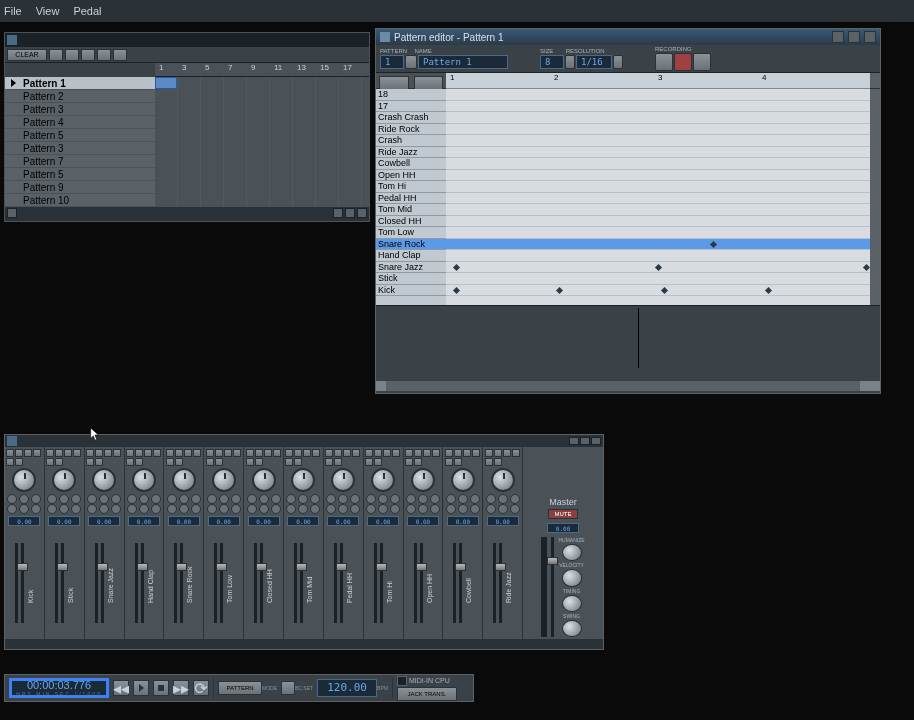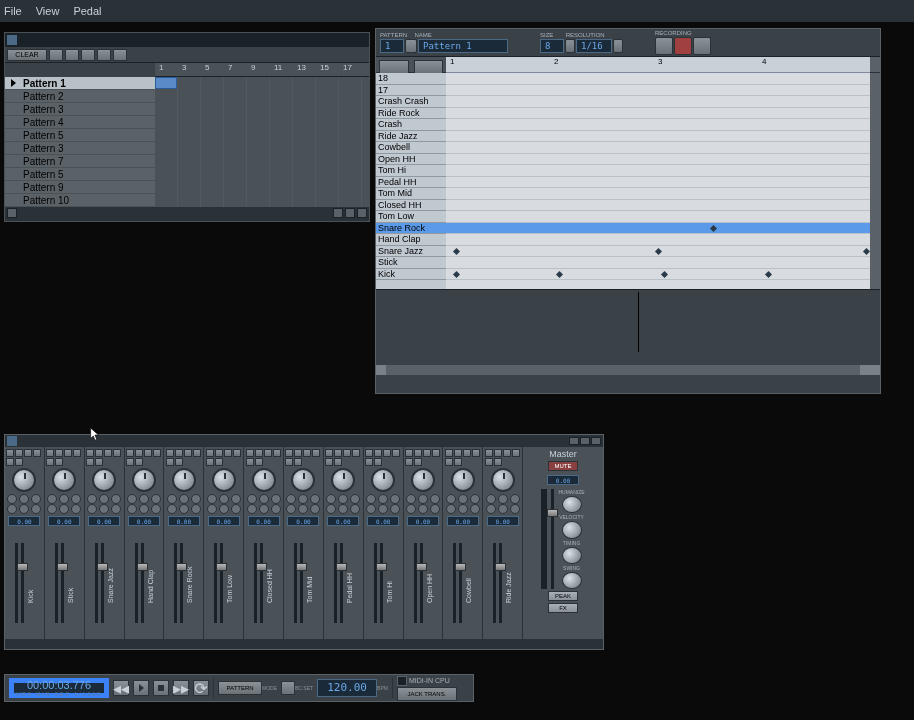--- a/index.html
+++ b/index.html
@@ -68,30 +68,30 @@
 .mx-knob::after { content: ''; position: absolute; top: 3px; left: 10px; width: 2px; height: 6px; background: #2a3238; }
 .mx-knob-row { display: flex; gap: 2px; }
 .mx-knob-sm { width: 10px; height: 10px; border-radius: 50%; background: #6a7278; border: 1px solid #2a3238; }
 .mx-lcd-sm { width: 32px; height: 10px; background: #1a2a38; border: 1px solid #4a6a88; color: #6aa8e8; font-size: 6px; font-family: monospace; text-align: center; line-height: 9px; margin: 2px 0; }
 .mx-fader-area { width: 30px; flex: 1; display: flex; align-items: center; justify-content: center; gap: 3px; position: relative; }
 .mx-fader-track { width: 3px; height: 80px; background: #1a2228; position: relative; }
 .mx-fader-handle { position: absolute; top: 20px; left: -4px; width: 11px; height: 8px; background: linear-gradient(#b8b8b8,#787878); border: 1px solid #2a3238; }
 .mx-meter { width: 3px; height: 80px; background: #1a2228; }
 .mx-ch-name { font-size: 7px; writing-mode: vertical-rl; transform: rotate(180deg); color: #c8d0d8; margin: 2px 0; height: 40px; }
 .mx-master { width: 80px; background: #4a5258; display: flex; flex-direction: column; align-items: center; padding: 2px; gap: 2px; }
-.mx-master-label { font-size: 9px; color: #c8d0d8; }
+.mx-master-label { font-size: 9px; color: #c8d0d8; margin-top: 48px; }
 .mx-mute { width: 30px; height: 10px; background: #8a4040; border: 1px solid #2a3238; font-size: 6px; text-align: center; line-height: 9px; color: #fff; }
 .mx-knob-md { width: 20px; height: 20px; border-radius: 50%; background: radial-gradient(circle at 35% 35%, #d8e0e8, #6a7278); border: 1px solid #2a3238; position: relative; }
 .mx-kn-lbl { font-size: 5px; color: #a8b0b8; }
 .mx-peak { width: 30px; height: 10px; background: linear-gradient(#a8b0b8,#8a9298); border: 1px solid #2a3238; font-size: 6px; text-align: center; line-height: 9px; color: #000; }
 .mx-scroll { height: 10px; background: #2a3238; }
 
 
 .transport { position: absolute; bottom: 18px; left: 4px; width: 470px; height: 28px; background: #3a4248; border: 1px solid #5a6268; display: flex; align-items: center; gap: 4px; padding: 2px 4px; }
-.tr-time-lcd { width: 100px; height: 20px; background: #1a2a38; border: 5px solid #3b82f6; color: #6aa8e8; font-family: monospace; font-size: 11px; text-align: center; display: flex; flex-direction: column; justify-content: center; }
+.tr-time-lcd { width: 100px; height: 20px; background: #1a2a38; border: 3px solid #3b82f6; color: #6aa8e8; font-family: monospace; font-size: 11px; text-align: center; display: flex; flex-direction: column; justify-content: center; }
 .tr-time-main { font-size: 11px; line-height: 11px; }
 .tr-time-sub { font-size: 5px; color: #5a7a98; letter-spacing: 2px; }
 .tr-btn { width: 16px; height: 16px; background: linear-gradient(#8a9298,#6a7278); border: 1px solid #2a3238; display: flex; align-items: center; justify-content: center; }
 .tr-play-icon { width: 0; height: 0; border-left: 5px solid #2a3238; border-top: 4px solid transparent; border-bottom: 4px solid transparent; }
 .tr-stop-icon { width: 6px; height: 6px; background: #2a3238; }
 .tr-sep { width: 1px; height: 20px; background: #2a3238; }
 .tr-lcd-group { display: flex; align-items: center; }
 .tr-lcd-md { width: 44px; height: 14px; background: linear-gradient(#8a9298,#6a7278); border: 1px solid #2a3238; font-size: 6px; text-align: center; line-height: 12px; color: #000; }
 .tr-tempo { width: 60px; height: 18px; background: #1a2a38; border: 1px solid #4a6a88; color: #6aa8e8; font-family: monospace; font-size: 11px; text-align: center; line-height: 16px; }
 .tr-label-sm { font-size: 5px; color: #8a9298; }
@@ -159,20 +159,28 @@
     <div class="se-sb-btn"></div>
     <div style="display:flex;gap:2px">
       <div class="se-sb-btn"></div>
       <div class="se-sb-btn"></div>
       <div class="se-sb-btn"></div>
     </div>
   </div>
 </div>
 
 <div class="pattern-editor">
+  <div class="pe-titlebar">
+    <div class="pe-title-icon"></div>
+    <span>Pattern editor - Pattern 1</span>
+    <div class="pe-title-spacer"></div>
+    <div class="pe-win-btn"></div>
+    <div class="pe-win-btn"></div>
+    <div class="pe-win-btn"></div>
+  </div>
   <div class="pe-toolbar">
     <div class="pe-group">
       <div class="pe-label-row"><span>PATTERN</span>&nbsp;&nbsp;<span>NAME</span></div>
       <div class="pe-controls-row">
         <div class="pe-lcd" style="width:24px">1</div>
         <div class="pe-btn-ic" style="width:12px;height:14px"></div>
         <div class="pe-lcd" style="width:90px">Pattern 1</div>
       </div>
     </div>
     <div style="width:20px"></div>

